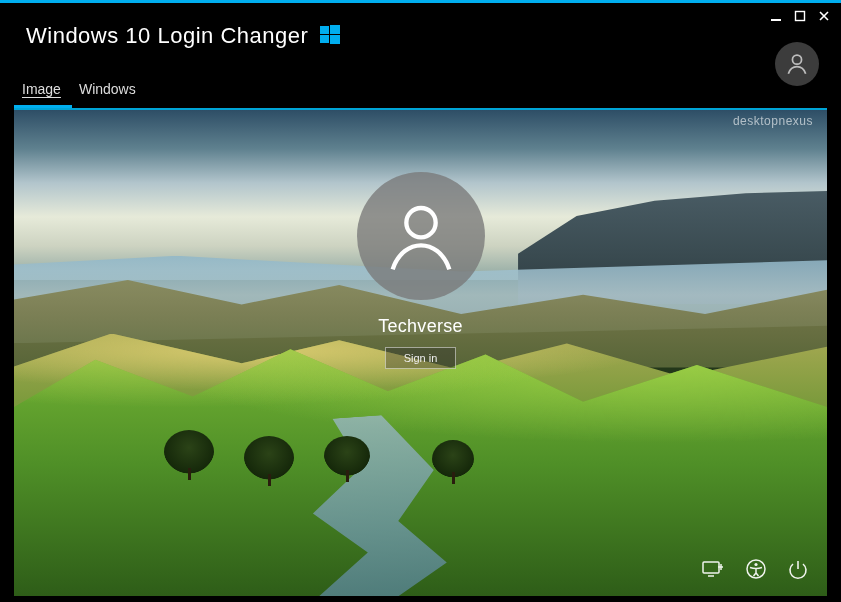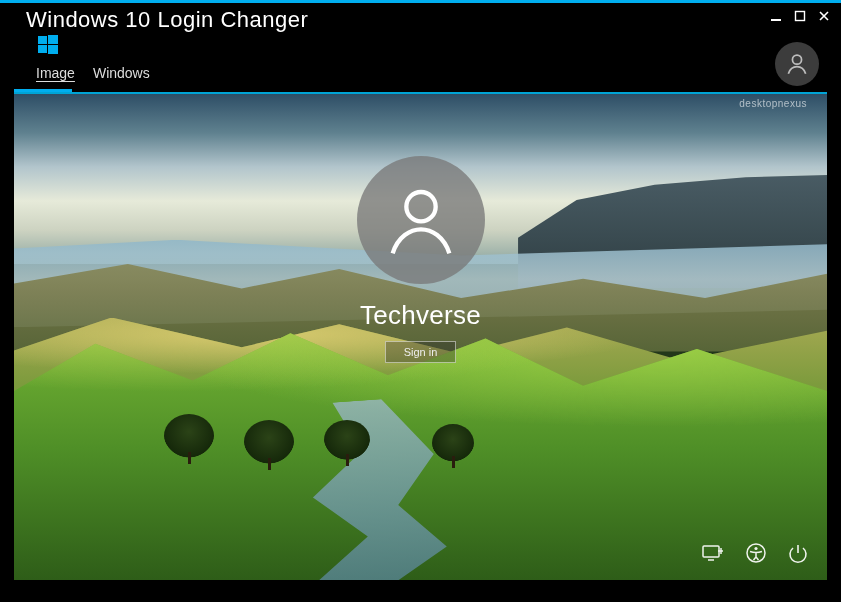--- a/index.html
+++ b/index.html
@@ -18,24 +18,23 @@
     position: relative;
     box-sizing: border-box;
   }
   .top-accent {
     height: 3px;
     background: #00aeef;
   }
   .titlebar {
     display: flex;
     align-items: flex-start;
-    padding: 4px 10px 0 26px;
+    padding: 20px 10px 0 26px;
     height: 44px;
     position: relative;
-    flex-direction: column;
   }
   .app-title {
     color: #fff;
     font-size: 22px;
     font-weight: 300;
     letter-spacing: .5px;
   }
   .windows-logo {
     margin-left: 12px;
     margin-top: 2px;
@@ -67,21 +66,21 @@
     height: 44px;
     border-radius: 50%;
     background: #3c3c3c;
     display: flex;
     align-items: center;
     justify-content: center;
   }
   .tabs {
     display: flex;
     gap: 18px;
-    padding: 14px 0 0 36px;
+    padding: 14px 0 0 22px;
     font-size: 14px;
   }
   .tab {
     color: #ddd;
     padding-bottom: 6px;
     cursor: pointer;
     font-weight: 300;
   }
   .tab.active {
     text-decoration: underline;
@@ -202,23 +201,23 @@
     width: 3px;
     height: 12px;
     background: #2a1d0e;
   }
   .t1 { left: 150px; top: 320px; }
   .t2 { left: 230px; top: 326px; }
   .t3 { left: 310px; top: 326px; width:46px;height:40px;}
   .t4 { left: 418px; top: 330px; width:42px;height:38px;}
   .watermark {
     position: absolute;
-    top: 4px; right: 20px;
+    top: 4px; right: 14px;
     color: rgba(255,255,255,.6);
-    font-size: 10px;
+    font-size: 12px;
     letter-spacing: .5px;
   }
 
   
   .login-center {
     position: absolute;
     left: 50%;
     top: 62px;
     transform: translateX(-50%);
     display: flex;
@@ -230,21 +229,21 @@
     height: 128px;
     border-radius: 50%;
     background: rgba(120,120,120,.78);
     display: flex;
     align-items: center;
     justify-content: center;
   }
   .username {
     margin-top: 16px;
     color: #fff;
-    font-size: 26px;
+    font-size: 18px;
     font-weight: 300;
     letter-spacing: .3px;
   }
   .signin-btn {
     margin-top: 10px;
     color: #eee;
     font-size: 11px;
     padding: 4px 18px;
     border: 1px solid rgba(255,255,255,.5);
     background: rgba(40,40,40,.35);

